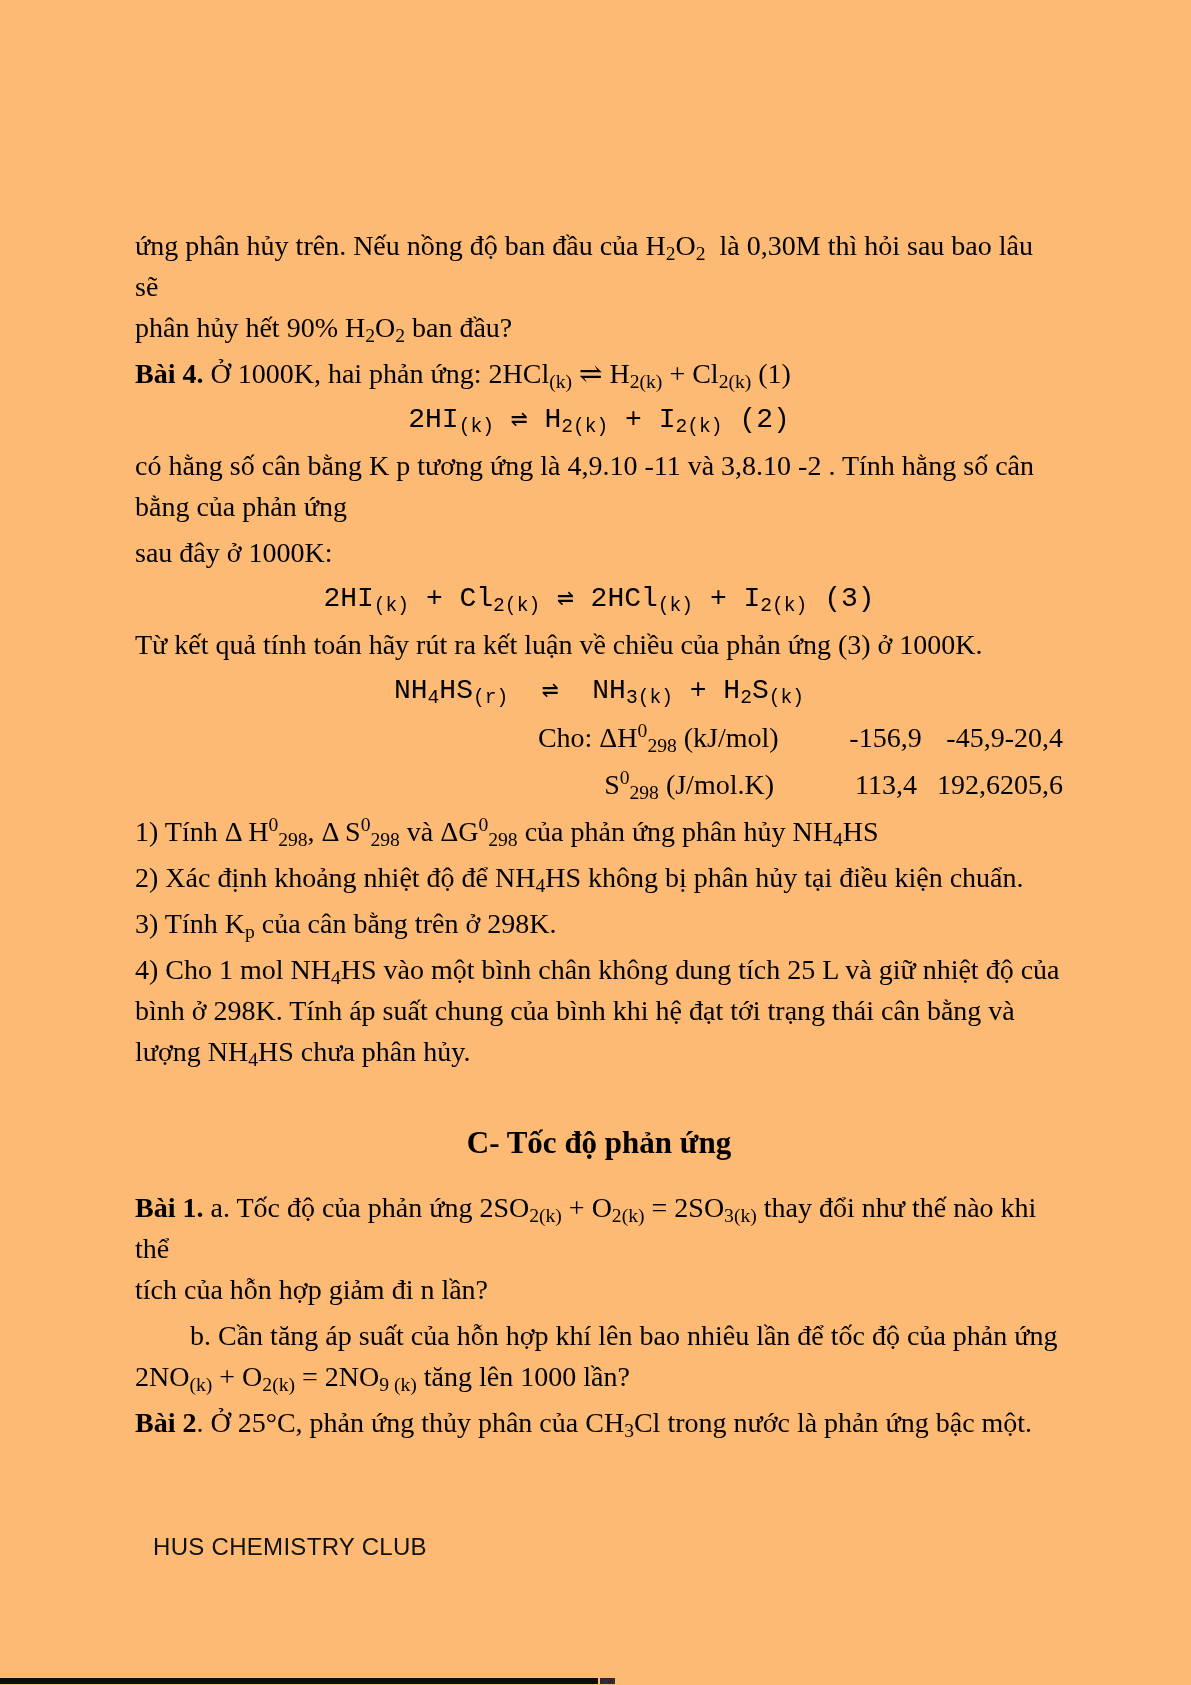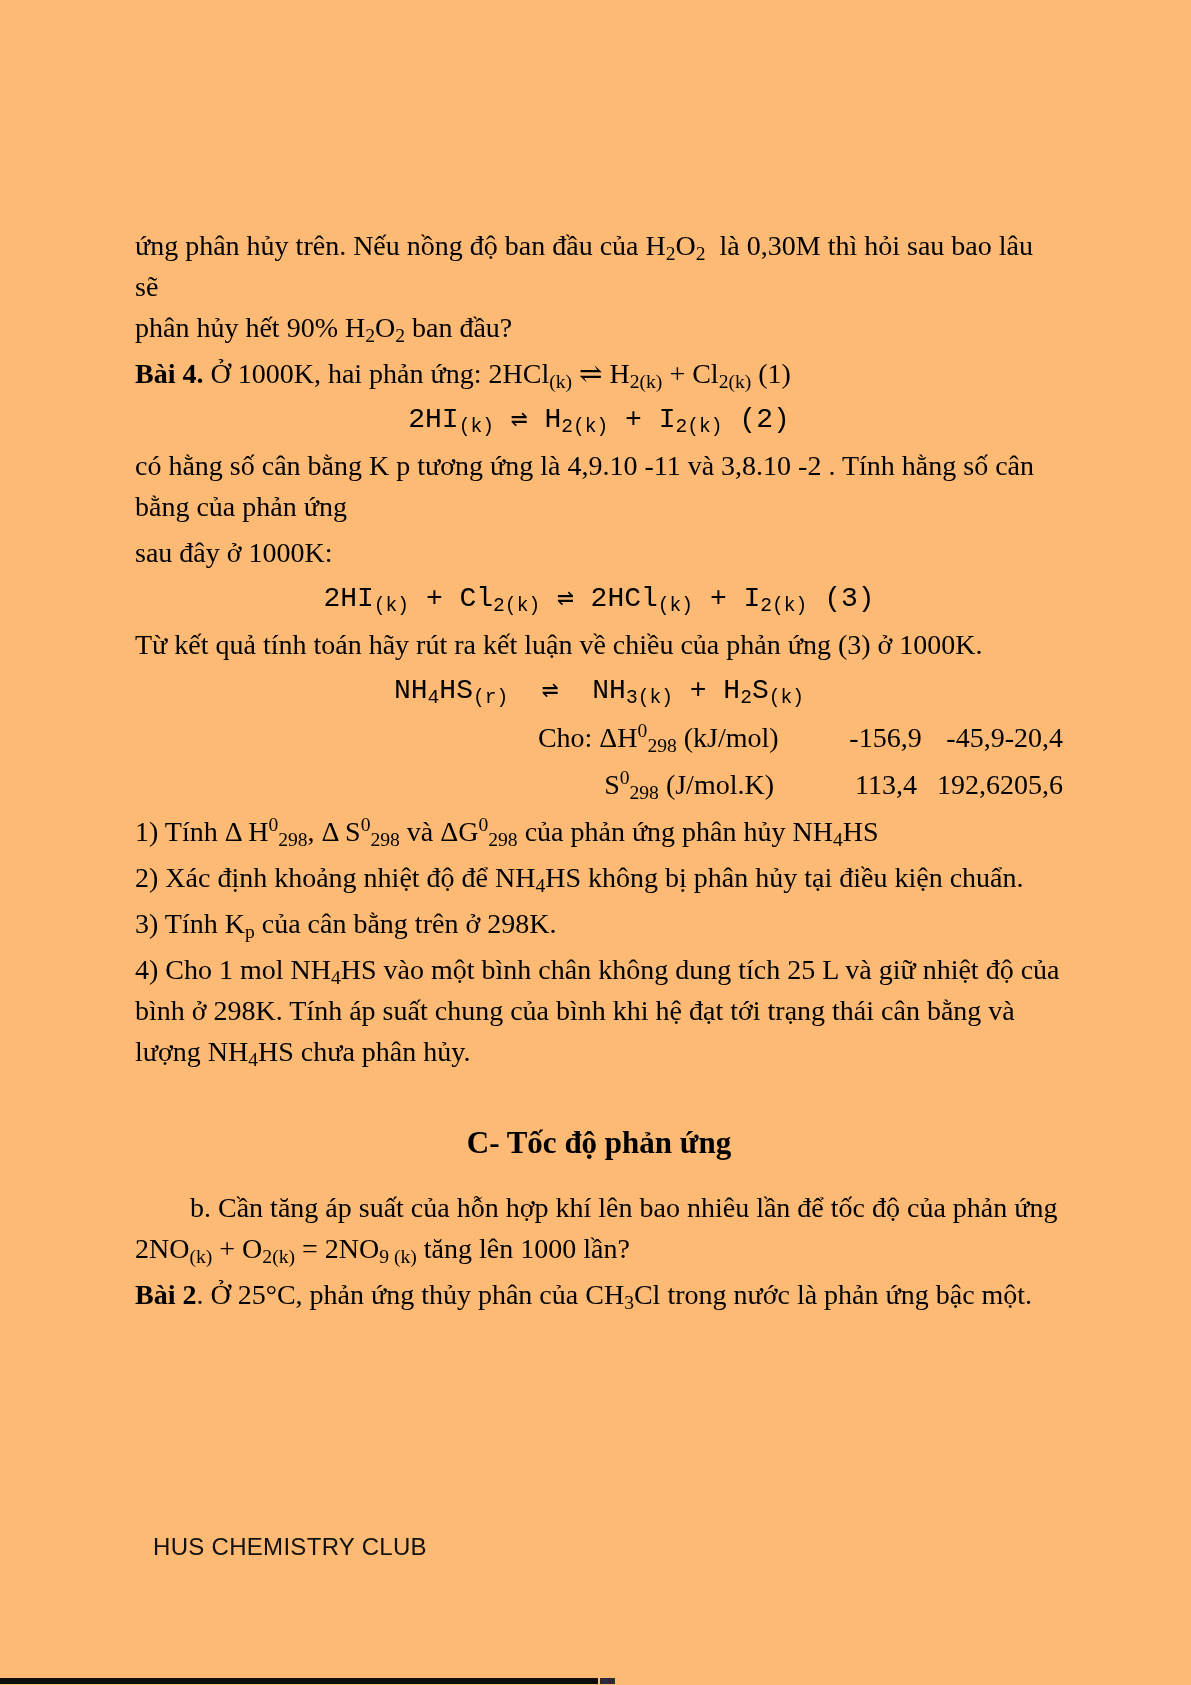--- a/index.html
+++ b/index.html
@@ -106,20 +106,21 @@
     <p>1) Tính Δ H<sup>0</sup><sub>298</sub>, Δ S<sup>0</sup><sub>298</sub> và ΔG<sup>0</sup><sub>298</sub> của phản ứng phân hủy NH<sub>4</sub>HS</p>
 
     <p>2) Xác định khoảng nhiệt độ để NH<sub>4</sub>HS không bị phân hủy tại điều kiện chuẩn.</p>
 
     <p>3) Tính K<sub>p</sub> của cân bằng trên ở 298K.</p>
 
     <p>4) Cho 1 mol NH<sub>4</sub>HS vào một bình chân không dung tích 25 L và giữ nhiệt độ của<br>bình ở 298K. Tính áp suất chung của bình khi hệ đạt tới trạng thái cân bằng và<br>lượng NH<sub>4</sub>HS chưa phân hủy.</p>
 
     <h2 class="section-title">C- Tốc độ phản ứng</h2>
 
+    <p><b>Bài 1.</b> a. Tốc độ của phản ứng 2SO<sub>2(k)</sub> + O<sub>2(k)</sub> = 2SO<sub>3(k)</sub> thay đổi như thế nào khi thể<br>tích của hỗn hợp giảm đi n lần?</p>
 
     <p class="indent-first">b. Cần tăng áp suất của hỗn hợp khí lên bao nhiêu lần để tốc độ của phản ứng<br>2NO<sub>(k)</sub> + O<sub>2(k)</sub> = 2NO<sub>9 (k)</sub> tăng lên 1000 lần?</p>
 
     <p><b>Bài 2</b>. Ở 25°C, phản ứng thủy phân của CH<sub>3</sub>Cl trong nước là phản ứng bậc một.</p>
 
   </div>
 
   <div class="footer">HUS CHEMISTRY CLUB</div>
 
   <div class="bottom-bar"></div>

